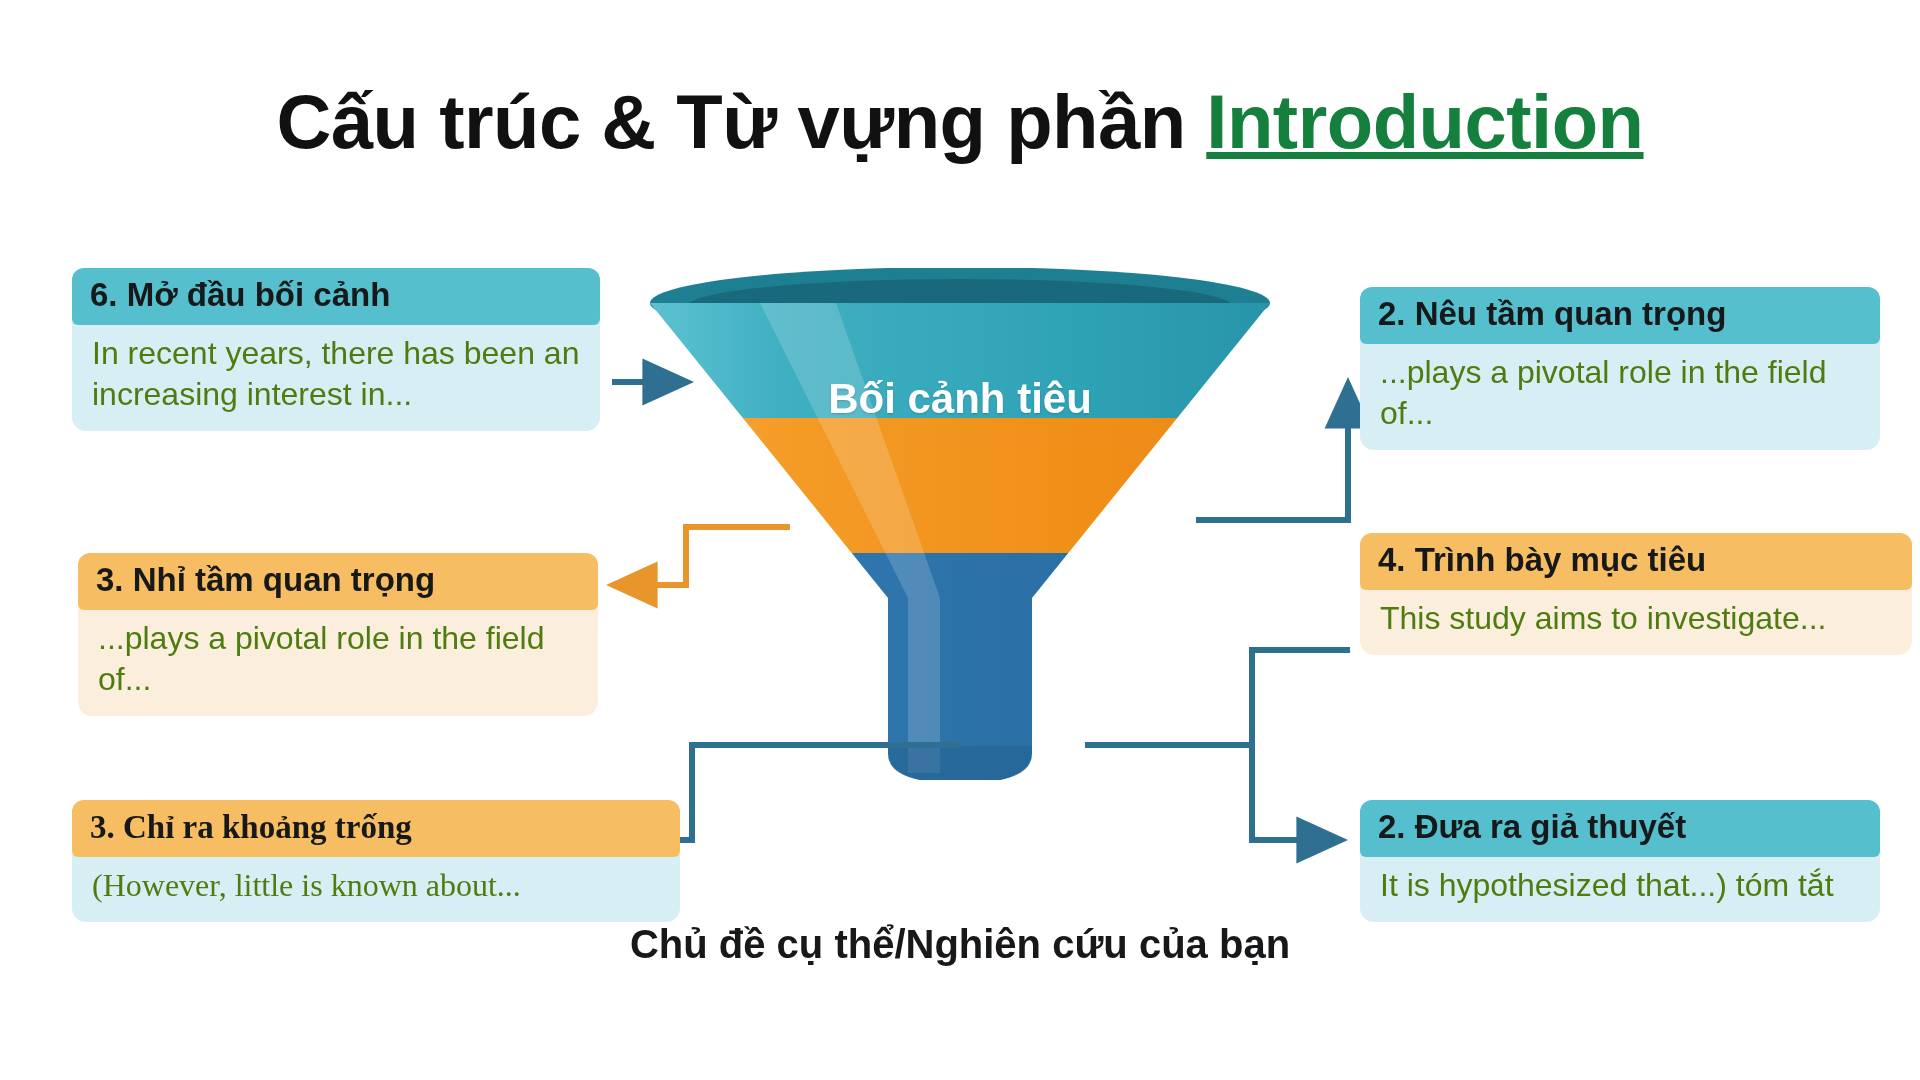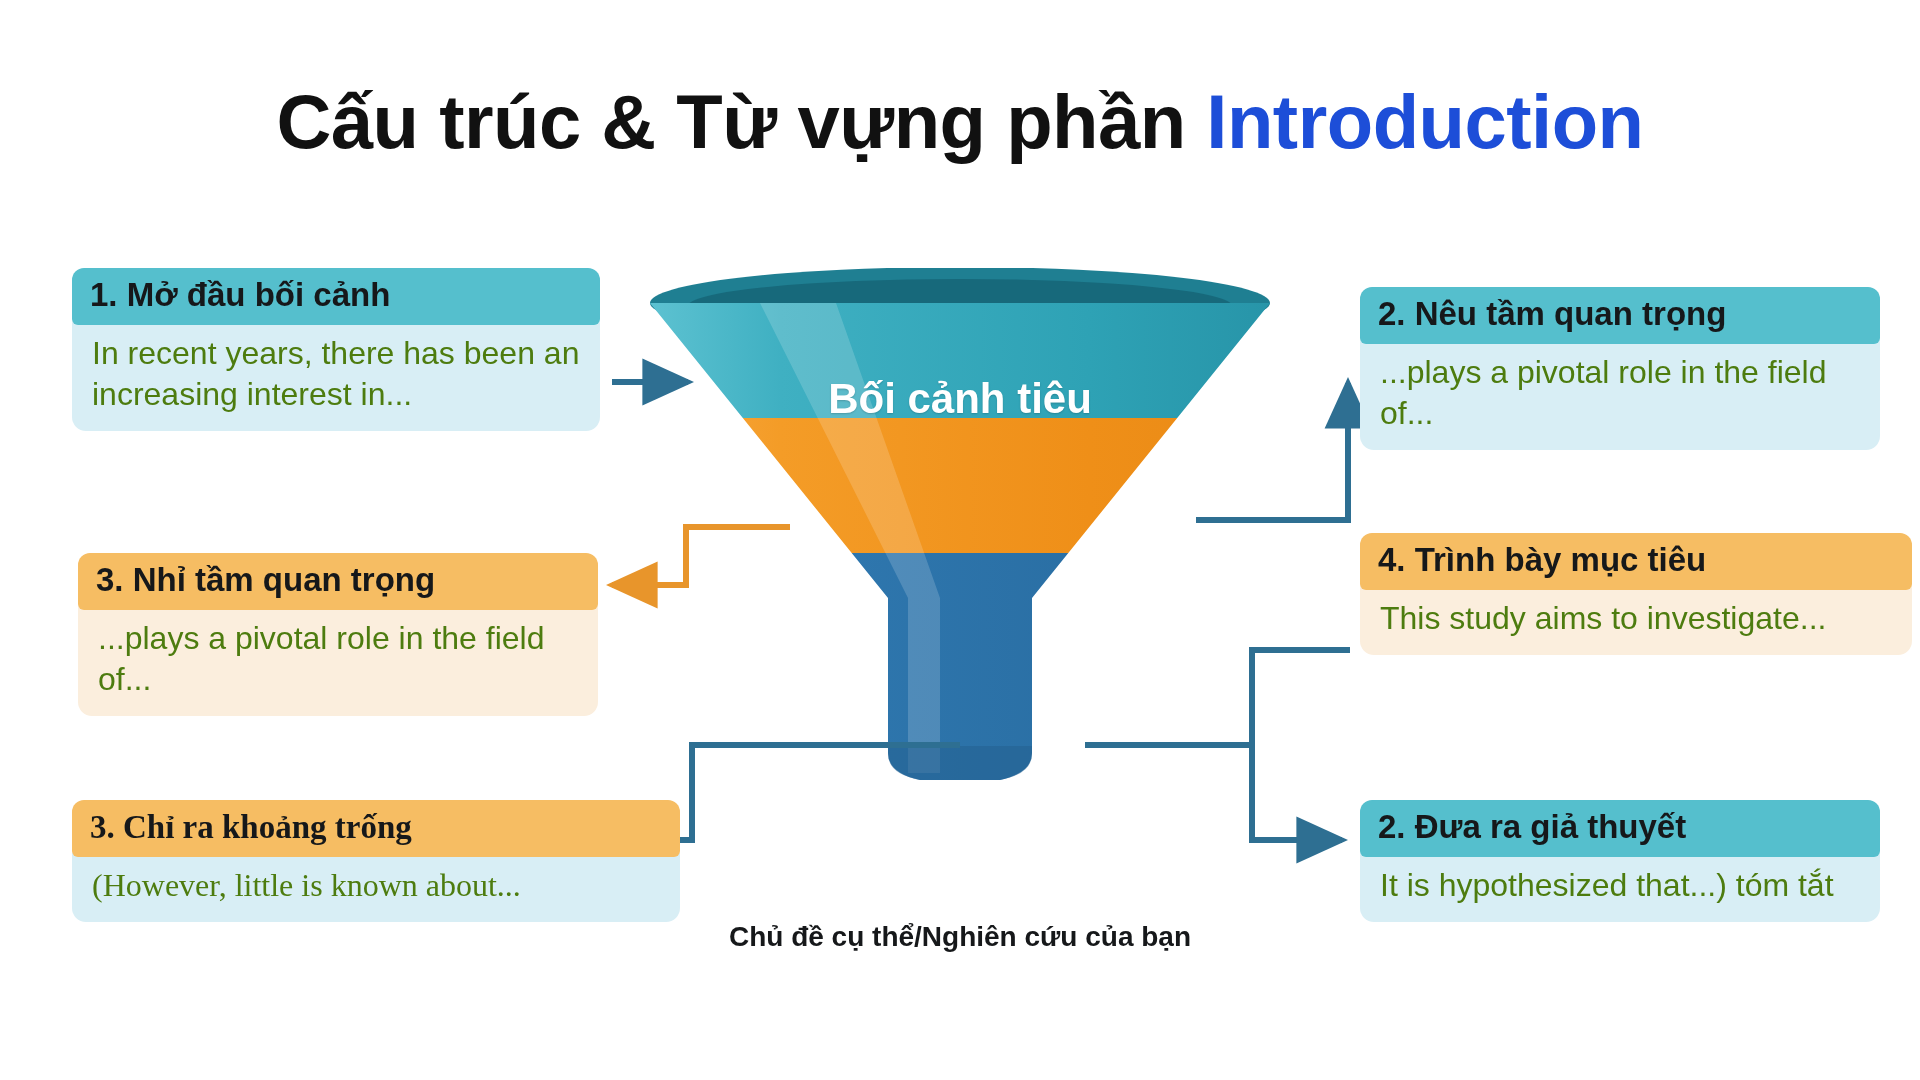--- a/index.html
+++ b/index.html
@@ -11,21 +11,21 @@
   }
   #stage{position:absolute;left:0;top:0;width:1920px;height:1080px;}
 
   
   .title{
     position:absolute;left:0;top:78px;width:1920px;
     text-align:center;
     font-size:76px;font-weight:bold;color:#111111;
     letter-spacing:-0.5px;white-space:nowrap;
   }
-  .title .accent{color:#1d4ed8;}
+  .title .accent{color:#15803d;text-decoration:underline;}
 
   
   .card{position:absolute;}
   .card .hdr{
     border-radius:12px 12px 6px 6px;
     padding:9px 18px 11px 18px;
     font-size:33px;font-weight:bold;color:#16181a;
     line-height:1.12;white-space:nowrap;
     position:relative;z-index:3;
   }
@@ -54,21 +54,21 @@
   
   #funnel{position:absolute;left:640px;top:268px;width:640px;height:640px;}
   .funnel-label{
     position:absolute;left:640px;top:375px;width:640px;text-align:center;
     font-size:42px;font-weight:bold;color:#ffffff;
     text-shadow:0 1px 2px rgba(0,0,0,.18);
     pointer-events:none;z-index:4;white-space:nowrap;
   }
   .funnel-caption{
     position:absolute;left:620px;top:920px;width:680px;text-align:center;
-    font-size:28px;font-weight:bold;color:#16181a;line-height:1.22;
+    font-size:40px;font-weight:bold;color:#16181a;line-height:1.22;
     z-index:4;
   }
 
   
   #wires{position:absolute;left:0;top:0;width:1920px;height:1080px;z-index:1;pointer-events:none;}
 </style>
 </head>
 <body>
 
 <div id="stage">
@@ -137,21 +137,21 @@
       <path d="M120,35 L196,35 L300,330 L300,505 L268,505 L268,330 Z" fill="#ffffff" opacity="0.17"></path>
     </g>
 
     <path d="M248,478 L392,478 L392,486 Q392,506 360,512 L280,512 Q248,506 248,486 Z" fill="#24618f" opacity="0.55"></path>
   </svg>
 
   <div class="funnel-label">Bối cảnh tiêu</div>
   <div class="funnel-caption">Chủ đề cụ thể/Nghiên cứu của bạn</div>
 
   <div class="card teal" id="card1">
-    <div class="hdr">1. Mở đầu bối cảnh</div>
+    <div class="hdr">6. Mở đầu bối cảnh</div>
     <div class="body">In recent years, there has been an increasing interest in...</div>
   </div>
 
   <div class="card amber" id="card3">
     <div class="hdr">3. Nhỉ tầm quan trọng</div>
     <div class="body">...plays a pivotal role in the field of...</div>
   </div>
 
   <div class="card amber2" id="card6">
     <div class="hdr">3. Chỉ ra khoảng trống</div>

